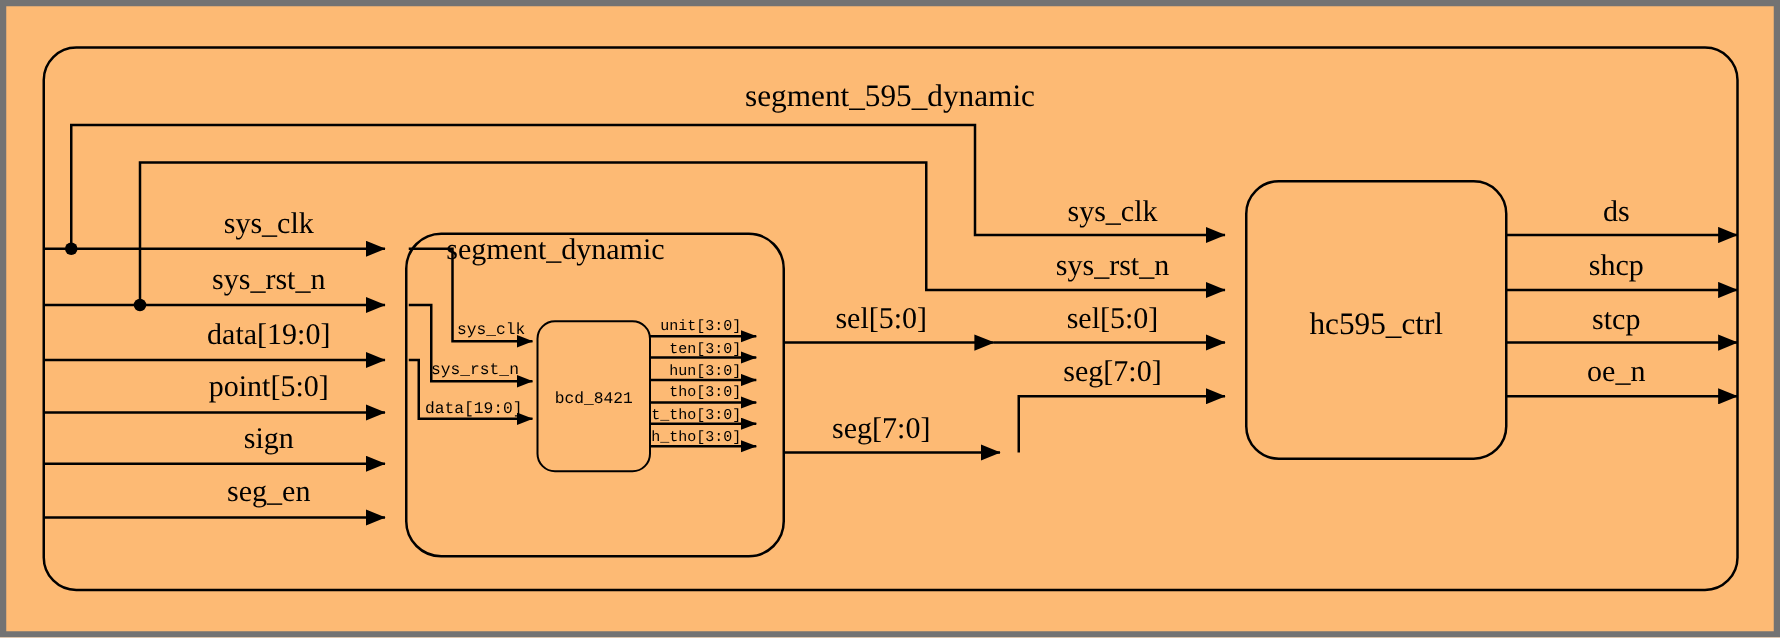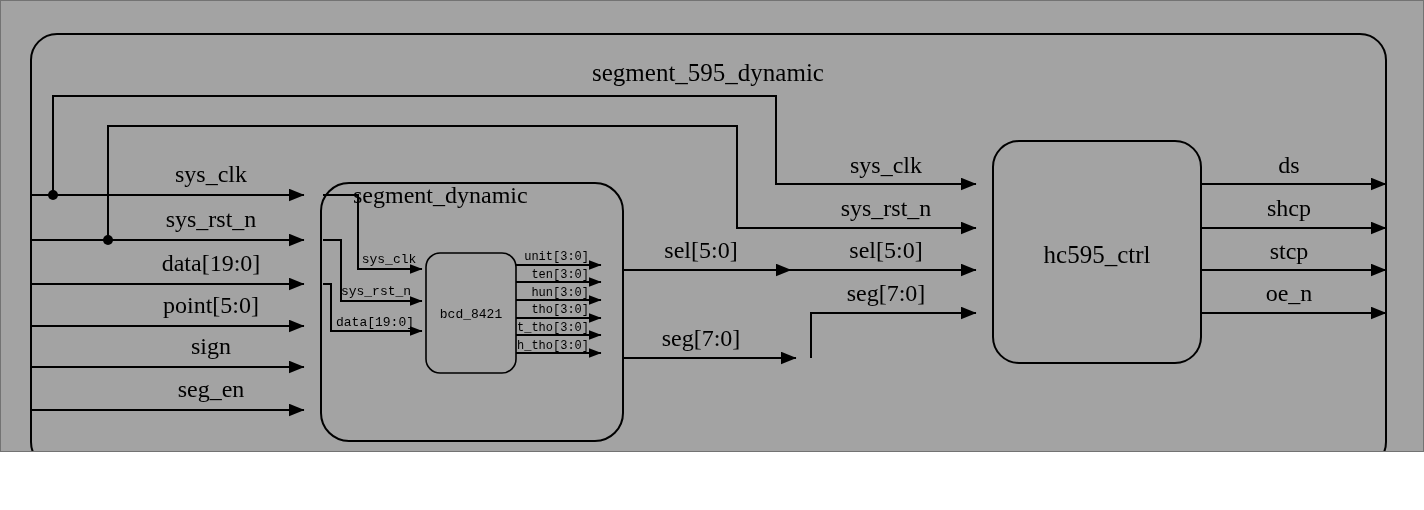--- a/index.html
+++ b/index.html
@@ -3,23 +3,23 @@
 <meta charset="utf-8">
 <style>
   html, body {
     margin: 0;
     padding: 0;
     background: #ffffff;
   }
   #canvas {
     position: relative;
     width: 1424px;
-    height: 452px;
-    background: #a3a3a3;
-    border: 1px solid #737373;
+    height: 510px;
+    background: #fdba74;
+    border: 5px solid #737373;
     box-sizing: border-box;
     overflow: hidden;
     font-family: "Liberation Serif", "DejaVu Serif", serif;
   }
   #diagram-svg {
     position: absolute;
     left: 0;
     top: 0;
     width: 1424px;
     height: 510px;

